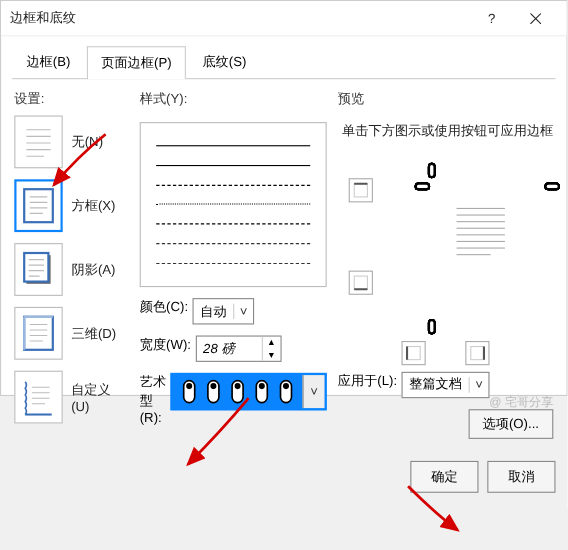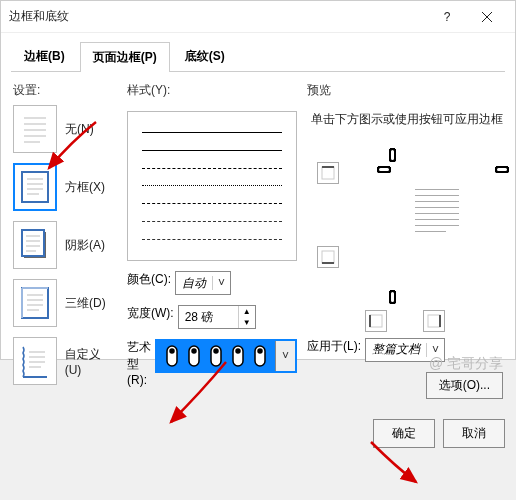--- a/index.html
+++ b/index.html
@@ -2,44 +2,44 @@
 <html><head>
 <meta charset="utf-8">
 <style>
 * { box-sizing: border-box; margin: 0; padding: 0; font-family: "Microsoft YaHei", "Segoe UI", sans-serif; font-size: 12px; }
 body { background: #f0f0f0; width: 516px; height: 500px; overflow: hidden; }
 .window { width: 516px; height: 360px; background: #fff; border: 1px solid #ccc; display: flex; flex-direction: column; }
 .titlebar { height: 32px; display: flex; align-items: center; padding: 0 8px; background: #fff; border-bottom: 1px solid #eee; }
 .titlebar .title { flex: 1; color: #222; }
 .winbtn { width: 40px; height: 32px; display: flex; align-items: center; justify-content: center; color: #222; }
 .tabs { display: flex; padding: 8px 10px 0 10px; gap: 2px; }
-.tab { padding: 6px 12px; border: 1px solid transparent; border-bottom: none; cursor: pointer; font-weight: bold; }
+.tab { padding: 6px 12px; border: 1px solid transparent; border-bottom: none; cursor: pointer; }
 .tab.active { border-color: #ccc; background: #fff; position: relative; top: 1px; }
 .tabs-underline { border-bottom: 1px solid #ccc; margin: 0 10px; }
 .body { flex: 1; display: flex; padding: 10px 12px; gap: 10px; position: relative; }
 .left { width: 104px; }
 .section-label { color: #333; margin-bottom: 6px; }
 .setlist { display: flex; flex-direction: column; gap: 10px; }
 .setrow { display: flex; align-items: center; gap: 8px; cursor: pointer; }
 .seticon { width: 44px; height: 48px; border: 1px solid #bbb; display: flex; align-items: center; justify-content: center; background: #fff; }
 .seticon.sel { border: 2px solid #0a84ff; }
 .seticon svg { display: block; }
 .setlabel { color: #222; }
 .middle { width: 170px; display: flex; flex-direction: column; gap: 6px; }
 .style-box { height: 150px; border: 1px solid #bbb; background: #fff; padding: 12px 14px; display: flex; flex-direction: column; justify-content: space-around; }
 .style-box .ln { border-top: 1px solid #000; }
 .style-box .ln.dash { border-top: 1px dashed #000; }
 .style-box .ln.dot { border-top: 1px dotted #000; }
 .style-box .ln.dashdot { border-top: 1px dashed #000; opacity: .8; }
 .fieldrow { display: flex; gap: 4px; margin-top: 4px; }
-.combo { display: flex; align-items: center; border: 1px solid #888; height: 24px; background: #fff; font-style: italic; }
+.combo { display: flex; align-items: center; border: 1px solid #888; height: 24px; background: #fff; }
 .combo .val { flex: 1; padding: 0 6px; }
 .combo .arrow { width: 18px; text-align: center; border-left: 1px solid #ccc; color: #333; }
 .spin { display: flex; align-items: center; border: 1px solid #888; height: 24px; background: #fff; width: 78px; }
-.spin .val { flex: 1; padding: 0 6px; }
+.spin .val { flex: 1; padding: 0 6px; font-style: italic; }
 .spin .spinbtns { display: flex; flex-direction: column; border-left: 1px solid #ccc; }
 .spin .sb { width: 16px; height: 11px; font-size: 8px; display: flex; align-items: center; justify-content: center; }
 .art-combo { display: flex; height: 34px; border: 2px solid #0a84ff; background: #0a84ff; align-items: center; }
 .art-combo .artinner { flex: 1; height: 100%; background: #0a84ff; display: flex; align-items: center; justify-content: space-evenly; padding: 0 4px; }
 .art-combo .arrow { width: 20px; height: 100%; background: #eee; display: flex; align-items: center; justify-content: center; border-left: 1px solid #888; color: #333; }
 .right { flex: 1; display: flex; flex-direction: column; }
 .preview-hint { text-align: right; color: #222; margin: 6px 0 8px 0; line-height: 1.4; }
 .preview-area { position: relative; height: 170px; }
 .preview-page { position: absolute; left: 64px; top: 8px; width: 130px; height: 150px; background: #fff; }
 .ring { width: 7px; height: 14px; border: 2px solid #000; border-radius: 4px; background: #fff; position: absolute; }
@@ -51,21 +51,21 @@
 .ringcol-r { right: 6px; top: 22px; }
 .ring.h { width: 14px; height: 7px; }
 .paper-lines { position: absolute; left: 44px; top: 45px; width: 44px; }
 .paper-lines div { border-top: 1px solid #aaa; margin-bottom: 5px; }
 .sidebtn { width: 22px; height: 22px; border: 1px solid #aaa; position: absolute; background: #fff; display: flex; align-items: center; justify-content: center; }
 .sidebtn svg { display: block; }
 .appliedrow { margin-top: 6px; }
 .options-btn { margin-top: 10px; align-self: flex-end; padding: 4px 12px; border: 1px solid #888; background: #f5f5f5; cursor: pointer; }
 .footer { display: flex; justify-content: flex-end; gap: 8px; padding: 10px 10px 14px 0; }
 .btn { padding: 5px 18px; border: 1px solid #888; background: #f5f5f5; cursor: pointer; }
-.watermark { position: absolute; right: 12px; bottom: 36px; color: #bbb; font-size: 14px; }
+.watermark { position: absolute; right: 12px; bottom: 36px; color: #bbb; font-size: 11px; }
 </style>
 </head>
 <body>
 
 <div class="window">
   <div class="titlebar">
     <span class="title">边框和底纹</span>
     <div class="winbtn">?</div>
     <div class="winbtn">
       <svg width="10" height="10">

